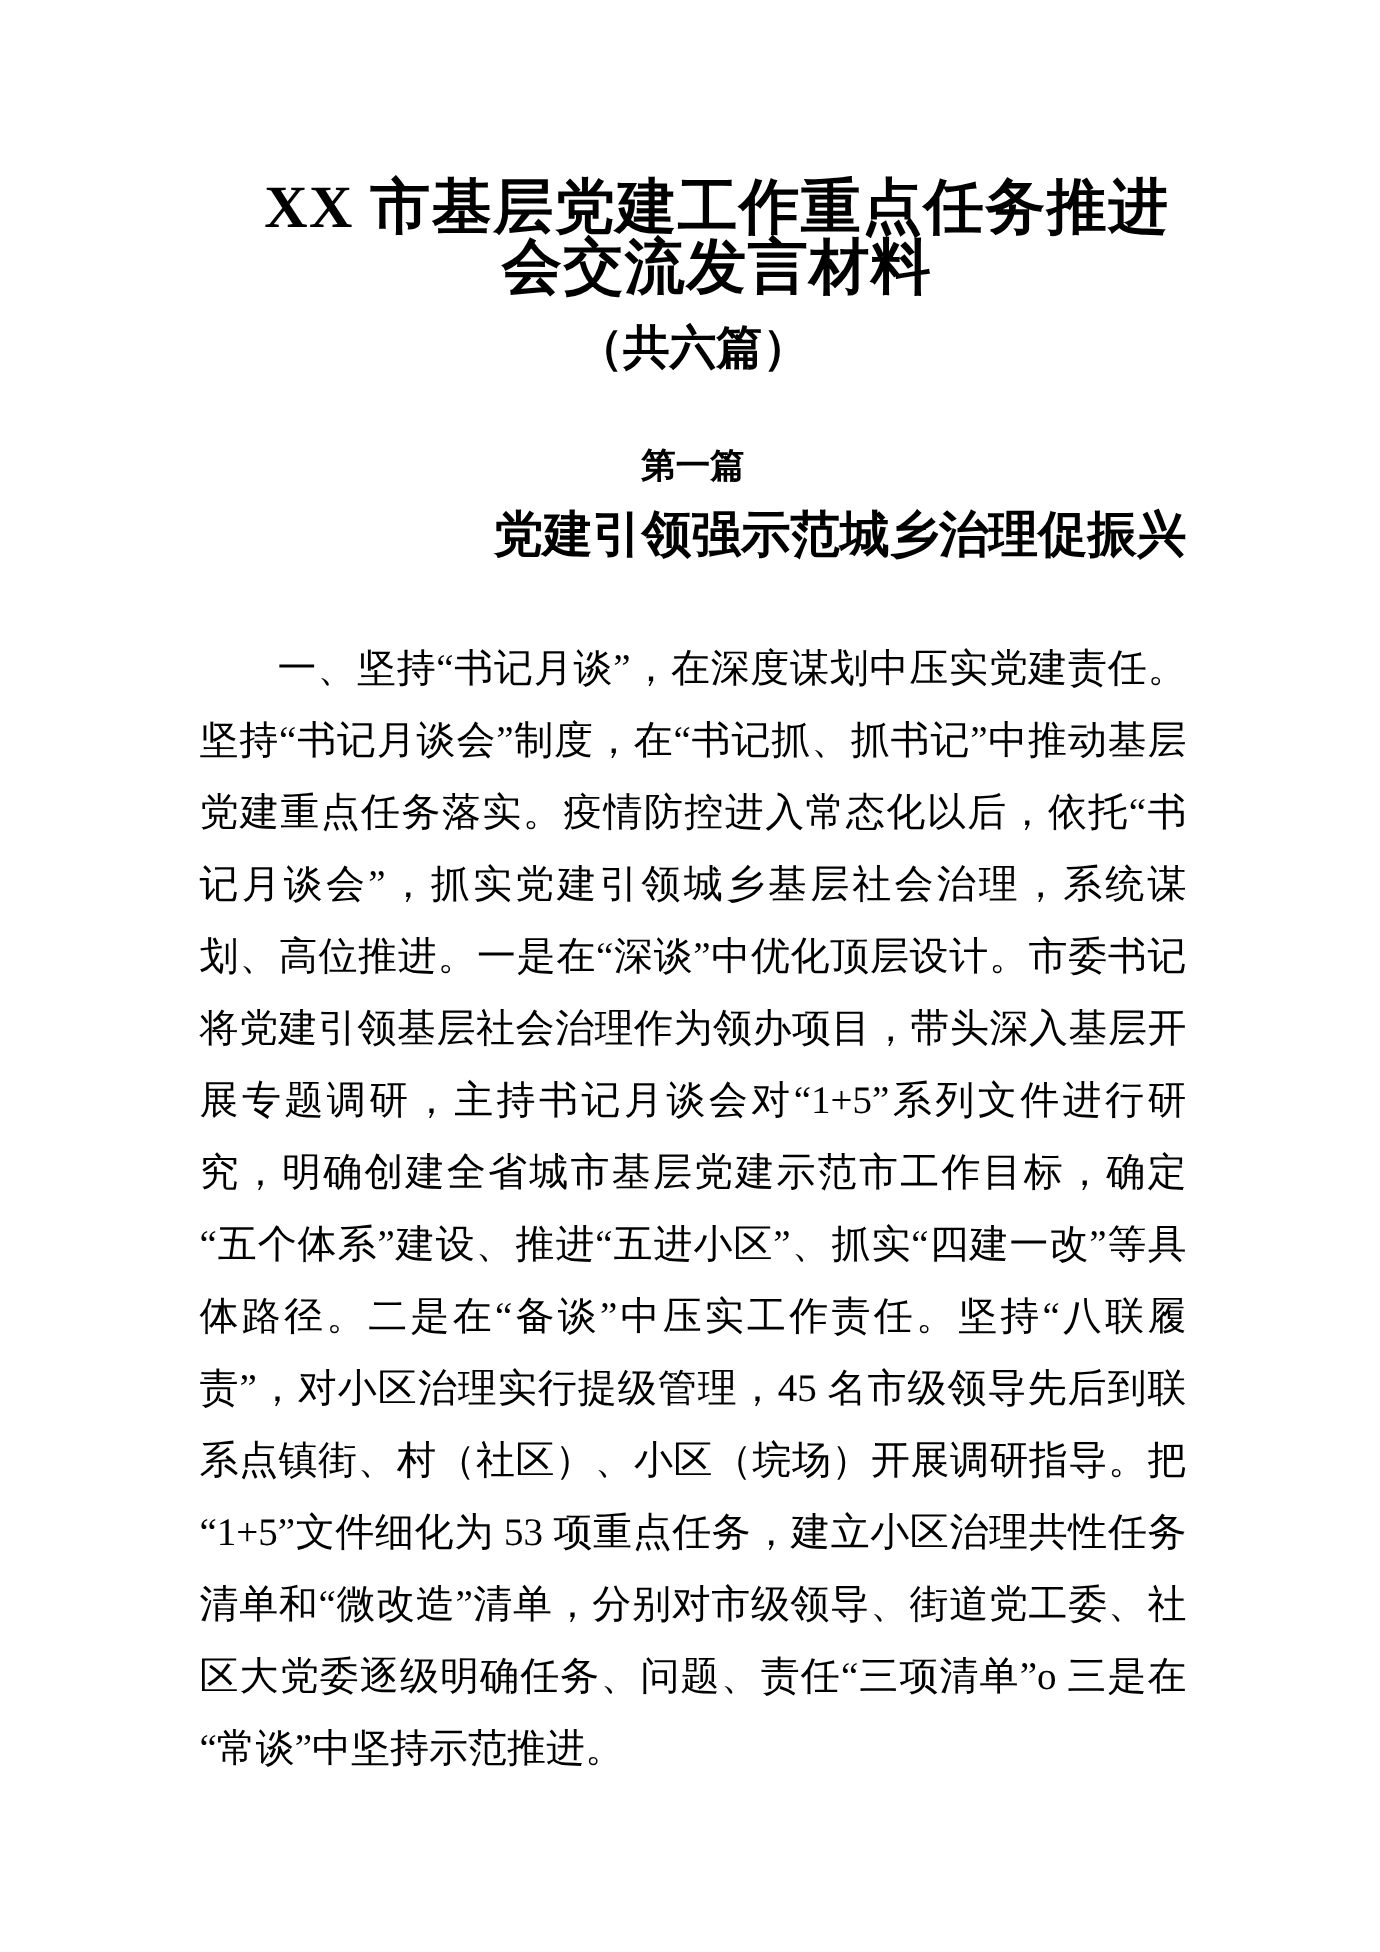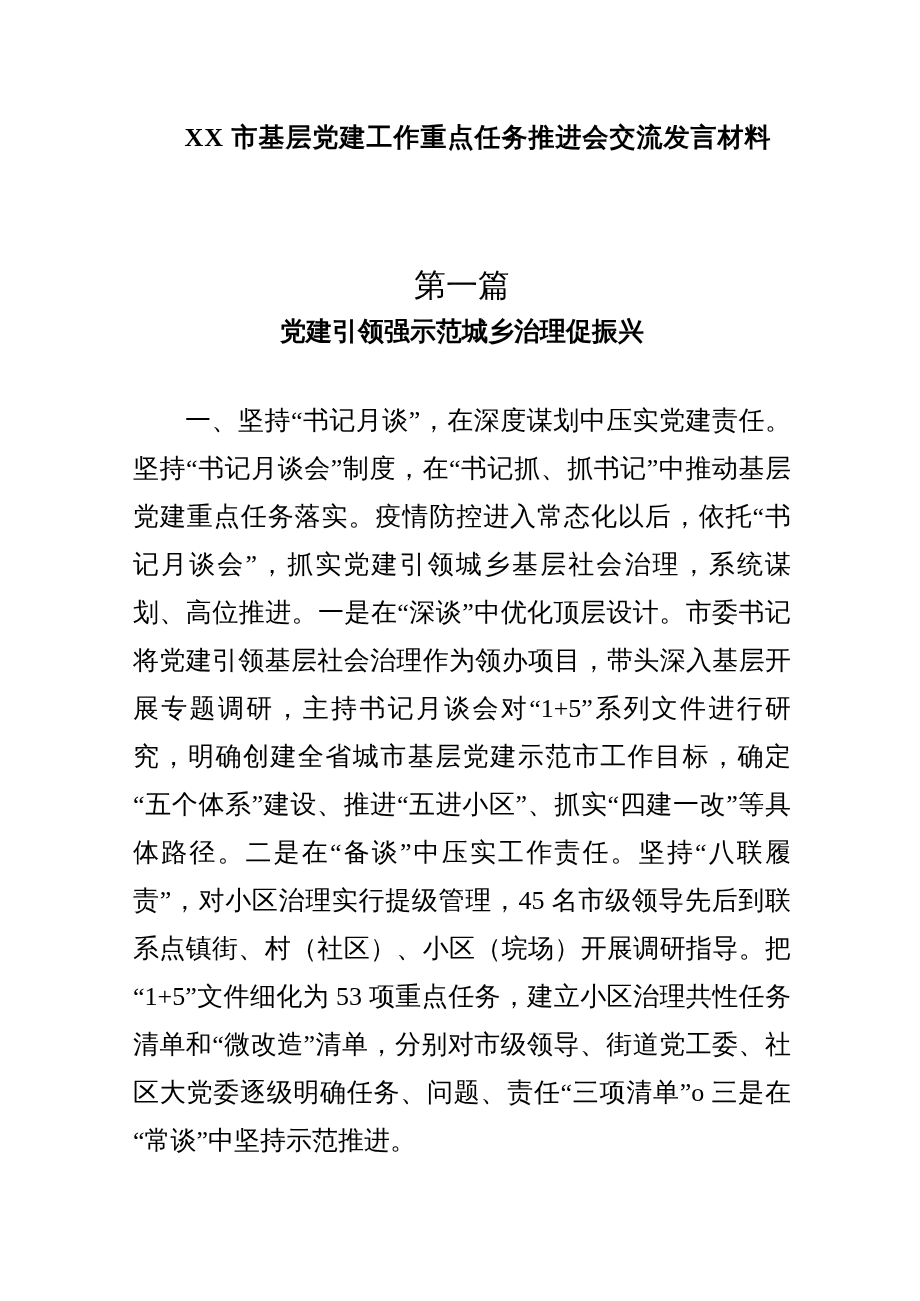--- a/index.html
+++ b/index.html
@@ -14,46 +14,46 @@
     background: #ffffff;
     overflow: hidden;
     color: #000000;
     box-sizing: border-box;
     padding: 118px 129px 0 133px;
   }
   .doc-title {
     text-align: center;
     font-family: "Liberation Serif", "DejaVu Serif", serif;
     font-weight: bold;
-    font-size: 26px;
+    font-size: 40px;
     line-height: 40px;
     letter-spacing: 1px;
     margin-left: 32px;
   }
   .doc-subtitle {
     text-align: center;
     font-family: "Liberation Serif", "DejaVu Serif", serif;
     font-weight: bold;
     font-size: 31px;
     line-height: 38px;
     margin-top: 15px;
   }
   .part-label {
     text-align: center;
     font-family: "Liberation Sans", "DejaVu Sans", sans-serif;
-    font-weight: normal;
-    font-size: 32px;
+    font-weight: bold;
+    font-size: 23px;
     line-height: 34px;
-    margin-top: 110px;
+    margin-top: 42px;
   }
   .part-title {
-    text-align: center;
+    text-align: right;
     font-family: "Liberation Sans", "DejaVu Sans", sans-serif;
     font-weight: bold;
-    font-size: 26px;
+    font-size: 33px;
     line-height: 32px;
     margin-top: 13px;
   }
   .doc-body {
     margin-top: 50px;
     font-family: "Liberation Serif", "DejaVu Serif", serif;
     font-size: 26px;
     line-height: 48px;
     text-align: justify;
     text-justify: inter-character;
@@ -63,18 +63,19 @@
     text-indent: 2em;
   }
   .run { font-weight: normal; }
   .run.bold { font-weight: normal; }
 </style>
 </head>
 <body>
 
 <div class="page">
   <div class="doc-title">XX 市基层党建工作重点任务推进会交流发言材料</div>
+  <div class="doc-subtitle">（共六篇）</div>
   <div class="part-label">第一篇</div>
   <div class="part-title">党建引领强示范城乡治理促振兴</div>
   <div class="doc-body">
       <p class="para"><span class="run bold">一、坚持“书记月谈”，在深度谋划中压实党建责任。</span><span class="run">坚持“书记月谈会”制度，在“书记抓、抓书记”中推动基层党建重点任务落实。疫情防控进入常态化以后，依托“书记月谈会”，抓实党建引领城乡基层社会治理，系统谋划、高位推进。</span><span class="run bold">一是在“深谈”中优化顶层设计。</span><span class="run">市委书记将党建引领基层社会治理作为领办项目，带头深入基层开展专题调研，主持书记月谈会对“1+5”系列文件进行研究，明确创建全省城市基层党建示范市工作目标，确定“五个体系”建设、推进“五进小区”、抓实“四建一改”等具体路径。</span><span class="run bold">二是在“备谈”中压实工作责任。</span><span class="run">坚持“八联履责”，对小区治理实行提级管理，45 名市级领导先后到联系点镇街、村（社区）、小区（垸场）开展调研指导。把“1+5”文件细化为 53 项重点任务，建立小区治理共性任务清单和“微改造”清单，分别对市级领导、街道党工委、社区大党委逐级明确任务、问题、责任“三项清单”o </span><span class="run bold">三是在“常谈”中坚持示范推进。</span></p>
     </div>
 </div>
 
 </body></html>

